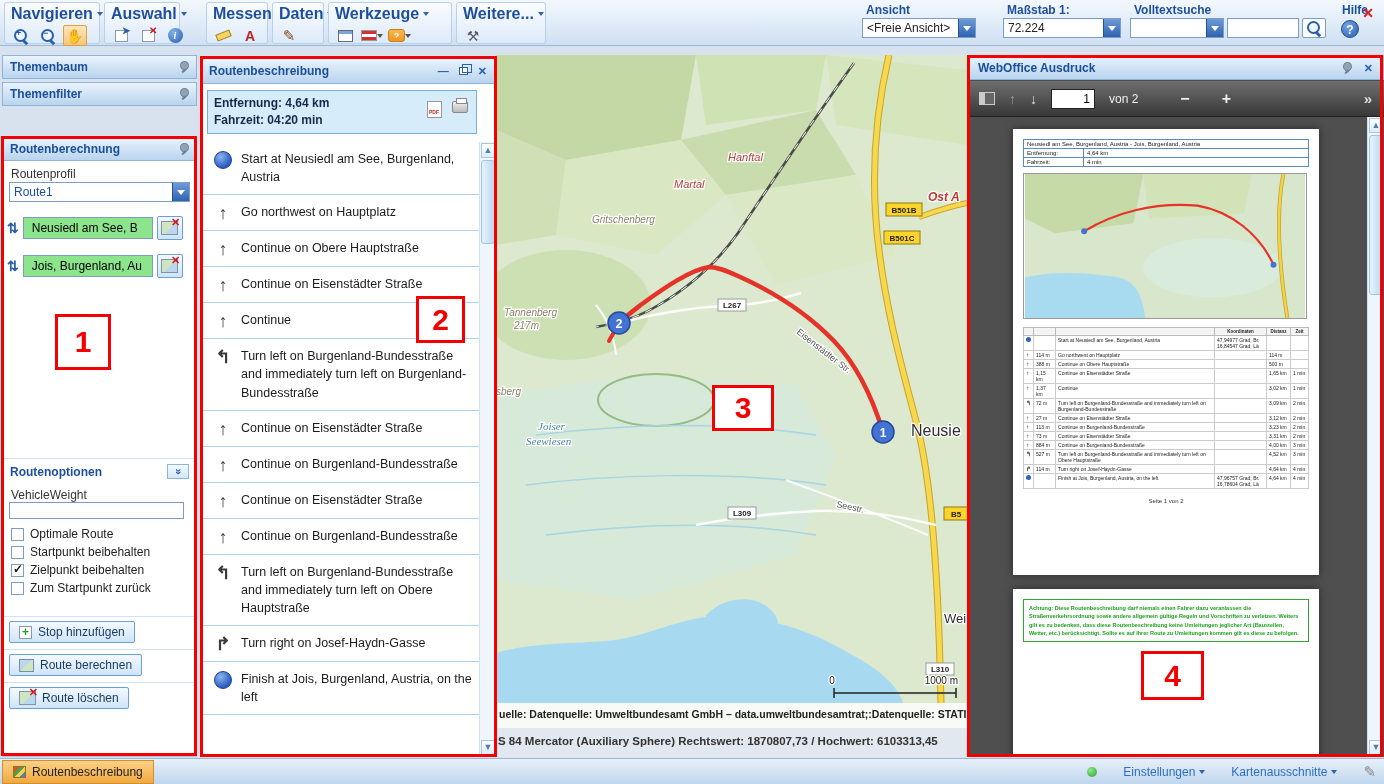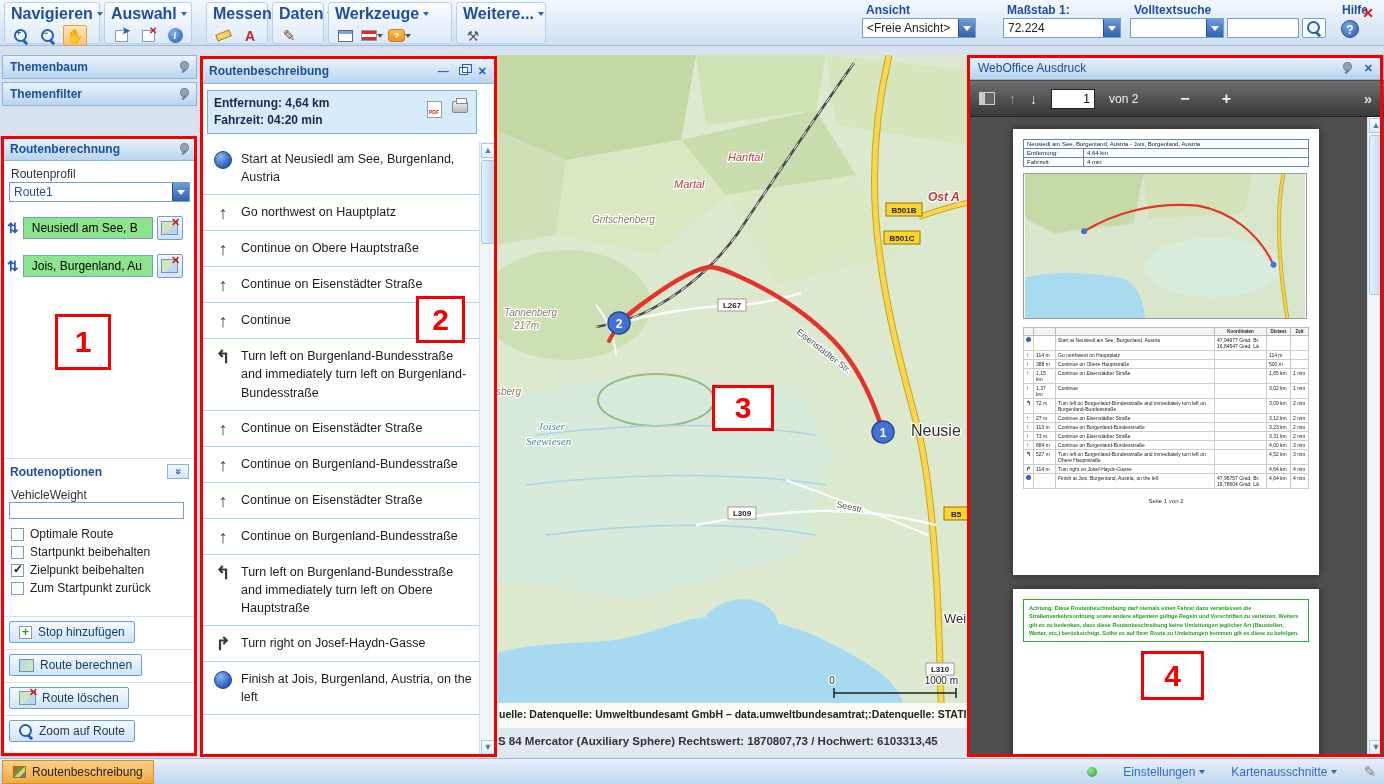--- a/index.html
+++ b/index.html
@@ -114,21 +114,21 @@
 .t-red{fill:#b84038;font-style:italic;font-size:11px}
 .t-place{fill:#8a7f66;font-style:italic;font-size:10px}
 .t-city{fill:#2e2e2e;font-size:16px}
 .t-water{fill:#46869e;font-style:italic;font-size:11px;font-family:"Liberation Serif",serif}
 .t-road{fill:#555;font-size:9px}
 .t-hwy{fill:#c03830;font-weight:bold;font-style:italic;font-size:12px}
 .badge-t{font-size:8px;font-weight:bold;fill:#222;text-anchor:middle}
 
 
 .printpanel{position:absolute;left:967px;top:55px;width:417px;height:702px;background:#4f4f4f}
-.pp-header{height:25px;background:linear-gradient(#eaf3fc,#b9d4ee);border:1px solid #8fb4da;display:flex;align-items:center;padding:0 10px;font-size:12px;font-weight:normal;color:#1a4f9c}
+.pp-header{height:25px;background:linear-gradient(#eaf3fc,#b9d4ee);border:1px solid #8fb4da;display:flex;align-items:center;padding:0 10px;font-size:12px;font-weight:bold;color:#1a4f9c}
 .pp-toolbar{position:absolute;left:0;top:26px;width:417px;height:36px;background:linear-gradient(#6e6e6e,#383838);display:flex;align-items:center;gap:14px;padding:0 12px;border-bottom:1px solid #222}
 .pp-pageinput{width:44px;height:20px;background:#fff;border:1px solid #222;font-size:12px;text-align:right;padding:0 4px;font-family:"Liberation Sans",sans-serif}
 .pp-von{color:#eee;font-size:12px}
 .pp-zoom{color:#eee;font:bold 16px/16px "Liberation Sans",sans-serif}
 .pp-content{position:absolute;left:0;top:62px;width:401px;bottom:0;overflow:hidden}
 .page{position:absolute;left:46px;width:306px;background:#fff;box-shadow:0 0 8px rgba(0,0,0,.5)}
 .doc-htable{width:100%;border-collapse:collapse;font-size:6px;color:#222}
 .doc-htable td{border:1px solid #5b88c0;padding:1px 3px}
 .minimap{display:block;margin-top:6px;border:1px solid #999}
 .doc-table{width:100%;border-collapse:collapse;font-size:5px;color:#222;margin-top:8px}
@@ -173,21 +173,21 @@
             <span class="i-mag">
               <span class="mg-sign">−</span>
             </span>
           </div>
         <div class="tb-btn active">
             <span class="i-hand"></span>
           </div>
       </div>
     </div>
 
-    <div class="tb-group" style="left:104px;width:88px">
+    <div class="tb-group" style="left:104px;width:76px">
       <div class="tb-label">
           <span>Auswahl</span>
           <span class="caret-b"></span>
         </div>
       <div class="tb-icons">
         <div class="tb-btn">
             <span class="sheet">
               <span class="ov" style="color:#2a5faa">➤</span>
             </span>
           </div>
@@ -375,26 +375,20 @@
     <div class="sb-btnrow" style="top:521px">
       <button class="act-btn">
           <span class="i-mapx"></span>
           <span>Route löschen</span>
         </button>
     </div>
     <div class="sb-btnrow" style="top:488px">
       <button class="act-btn">
           <span class="i-calcmap"></span>
           <span>Route berechnen</span>
-        </button>
-    </div>
-    <div class="sb-btnrow" style="top:554px">
-      <button class="act-btn">
-          <span class="i-mag"></span>
-          <span>Zoom auf Route</span>
         </button>
     </div>
   </div>
 
   <section class="routebox">
     <div class="rb-header">
       <span>Routenbeschreibung</span>
       <span class="rb-hicons">
         <span class="i-min"></span>
         <span class="i-restore"></span>

